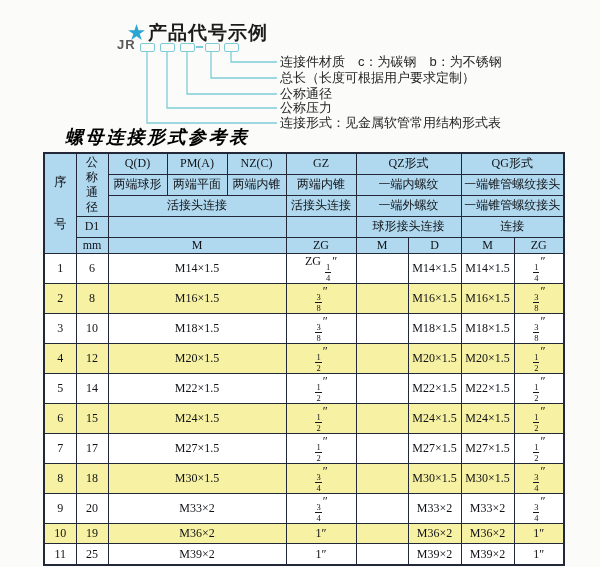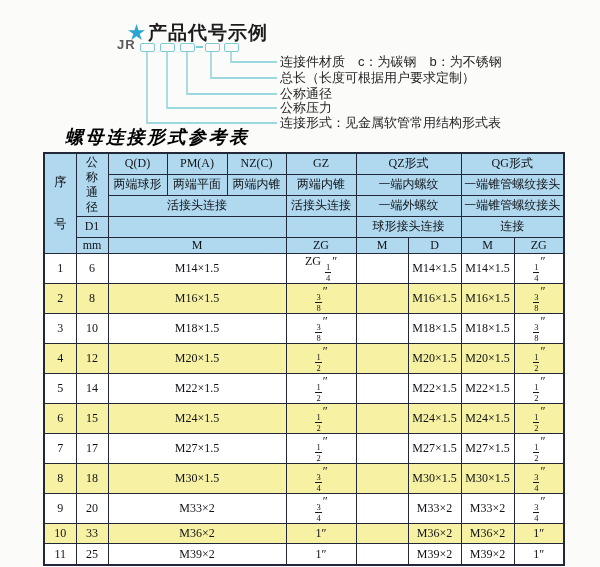--- a/index.html
+++ b/index.html
@@ -273,21 +273,21 @@
         <td></td>
         <td>M33×2</td>
         <td>M33×2</td>
         <td><span class="frac">
             <span class="num">3</span>
             <span class="den">4</span>
           </span>″</td>
       </tr>
       <tr class="alt">
         <td>10</td>
-        <td>33</td>
+        <td>19</td>
         <td colspan="3">M36×2</td>
         <td>1″</td>
         <td></td>
         <td>M36×2</td>
         <td>M36×2</td>
         <td>1″</td>
       </tr>
       <tr>
         <td>11</td>
         <td>25</td>

